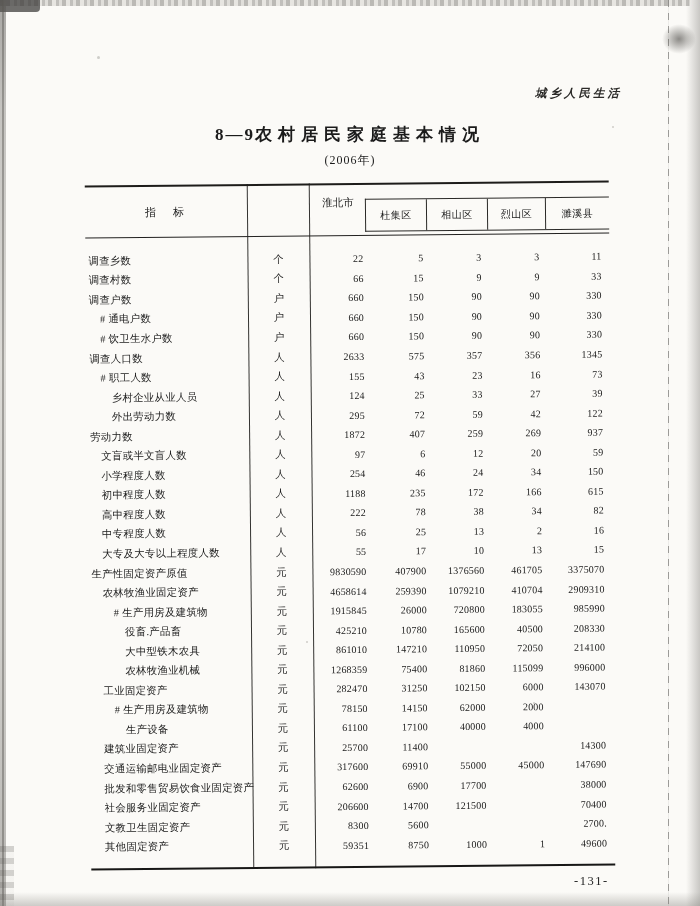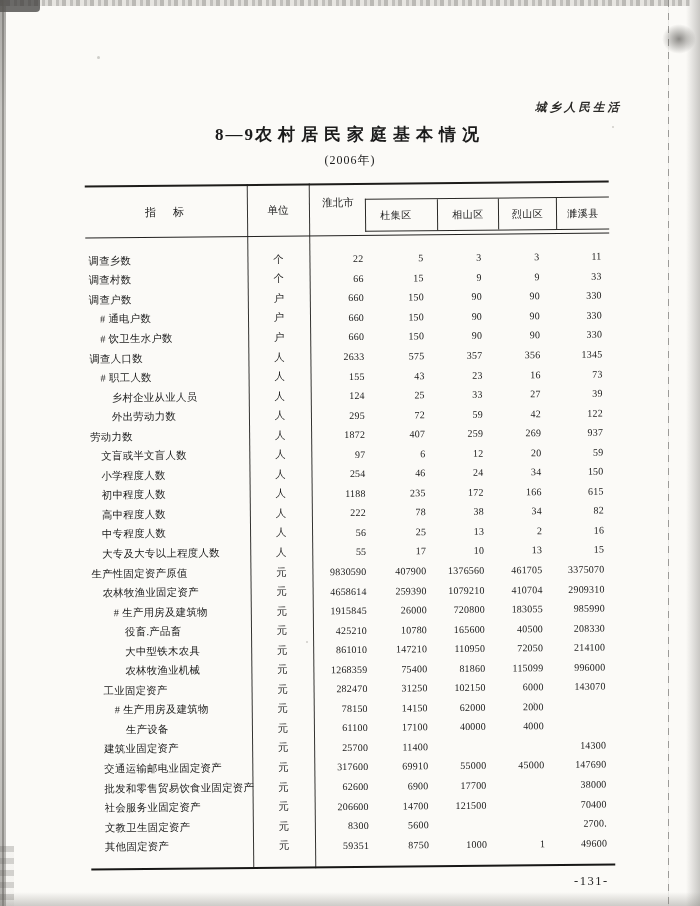--- a/index.html
+++ b/index.html
@@ -23,21 +23,21 @@
     background:repeating-linear-gradient(180deg,rgba(62,61,58,.5) 0 7px,rgba(62,61,58,.07) 7px 13px);}
   .right-blotch{position:absolute;left:662px;top:24px;width:34px;height:30px;
     background:radial-gradient(ellipse at center,rgba(66,64,60,.6),rgba(66,64,60,0) 70%);}
   .bottom-band{position:absolute;left:0;bottom:0;width:700px;height:14px;
     background:linear-gradient(180deg,rgba(0,0,0,0),rgba(128,126,121,.38));}
   .bl-smudge{position:absolute;left:0;top:846px;width:14px;height:60px;opacity:.5;
     background:repeating-linear-gradient(180deg,rgba(88,86,82,.5) 0 6px,rgba(88,86,82,.08) 6px 12px);}
   .speck{position:absolute;background:#8b8985;border-radius:50%;opacity:.4;}
 
   
-  .corner-header{position:absolute;top:100px;right:78px;font-size:11.5px;font-style:italic;
+  .corner-header{position:absolute;top:86px;right:78px;font-size:11.5px;font-style:italic;
     font-weight:bold;letter-spacing:3px;color:#2b2a28;}
   .title-wrap{position:absolute;left:88px;top:123px;width:524px;text-align:center;}
   .title-line{font-size:17px;font-weight:bold;letter-spacing:6px;white-space:nowrap;}
   .title-num{letter-spacing:2px;}
   .subtitle{font-size:12px;margin-top:6px;letter-spacing:1px;}
   .page-number{position:absolute;left:574px;top:874px;font-size:12.5px;letter-spacing:1.5px;color:#222;}
 
   
   .stat-table{position:absolute;left:88px;top:183px;width:524px;height:685px;
     transform:rotate(-0.55deg);transform-origin:50% 50%;}
@@ -46,21 +46,21 @@
   .thead{position:relative;height:50px;border-top:2.3px solid #1d1c1a;border-bottom:1.6px solid #222120;}
   .h-label{position:absolute;left:0;top:0;width:162px;height:100%;display:flex;align-items:center;
     justify-content:center;font-size:11px;letter-spacing:3px;}
   .h-unit{position:absolute;left:162px;top:0;width:62px;height:100%;display:flex;align-items:center;
     justify-content:center;font-size:10.5px;}
   .h-city{position:absolute;left:224px;top:5px;width:58px;height:26px;display:flex;align-items:center;
     justify-content:center;font-size:10.5px;}
   .dbox{position:absolute;left:280px;right:0;top:14px;height:31px;display:flex;
     border-top:1.2px solid #2a2927;border-bottom:1.2px solid #2a2927;border-left:1px solid #2a2927;}
   .dcell{display:flex;align-items:center;justify-content:center;font-size:10px;letter-spacing:.5px;}
-  .dcell:nth-child(1){width:60px;} .dcell:nth-child(2){width:60px;margin-left:11px;}
+  .dcell:nth-child(1){width:60px;} .dcell:nth-child(2){width:60px;}
   .dcell:nth-child(3){width:57px;} .dcell:nth-child(4){flex:1;}
   .dcell + .dcell{border-left:1px solid #2a2927;}
   .tbody{position:absolute;left:0;top:50px;right:0;bottom:0;padding-top:16px;
     border-bottom:2.4px solid #171716;box-sizing:border-box;}
   .trow{display:grid;grid-template-columns:162px 62px 56px 60px 59px 57px 68px;
     height:19.55px;align-items:center;}
   .c{white-space:nowrap;}
   .c.label{font-size:10.4px;letter-spacing:.3px;}
   .c.unit{text-align:center;font-size:10.4px;}
   .c.num{text-align:right;font-size:10px;letter-spacing:.2px;}
@@ -90,21 +90,20 @@
     <span class="title-num">8—9</span><span>农村居民家庭基本情况</span>
   </div>
   <div class="subtitle">(2006年)</div>
 </div>
 
 <div class="stat-table">
   <div class="vline v1"></div>
   <div class="vline v2"></div>
   <div class="thead">
     <div class="h-label">指　标</div>
-    <div class="h-unit">单位</div>
     <div class="h-city">淮北市</div>
     <div class="dbox">
       <div class="dcell">杜集区</div>
       <div class="dcell">相山区</div>
       <div class="dcell">烈山区</div>
       <div class="dcell">濉溪县</div>
     </div>
   </div>
   <div class="tbody" id="table-body">
   <div class="trow">

